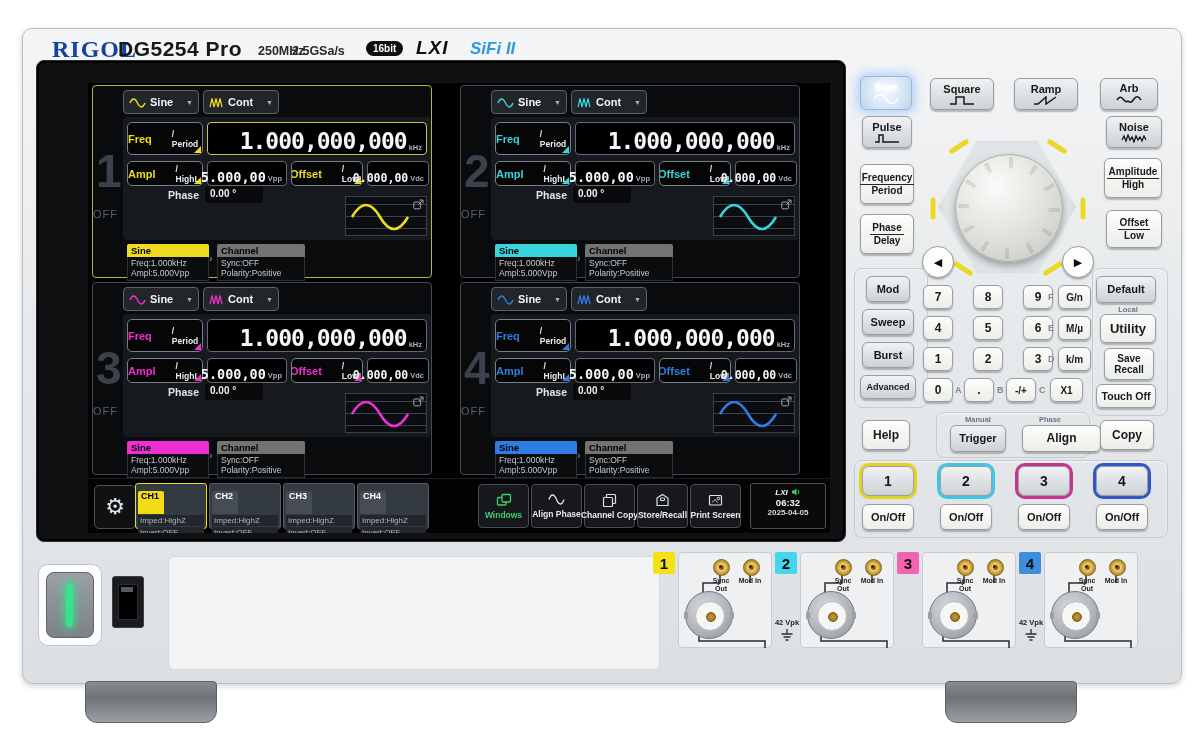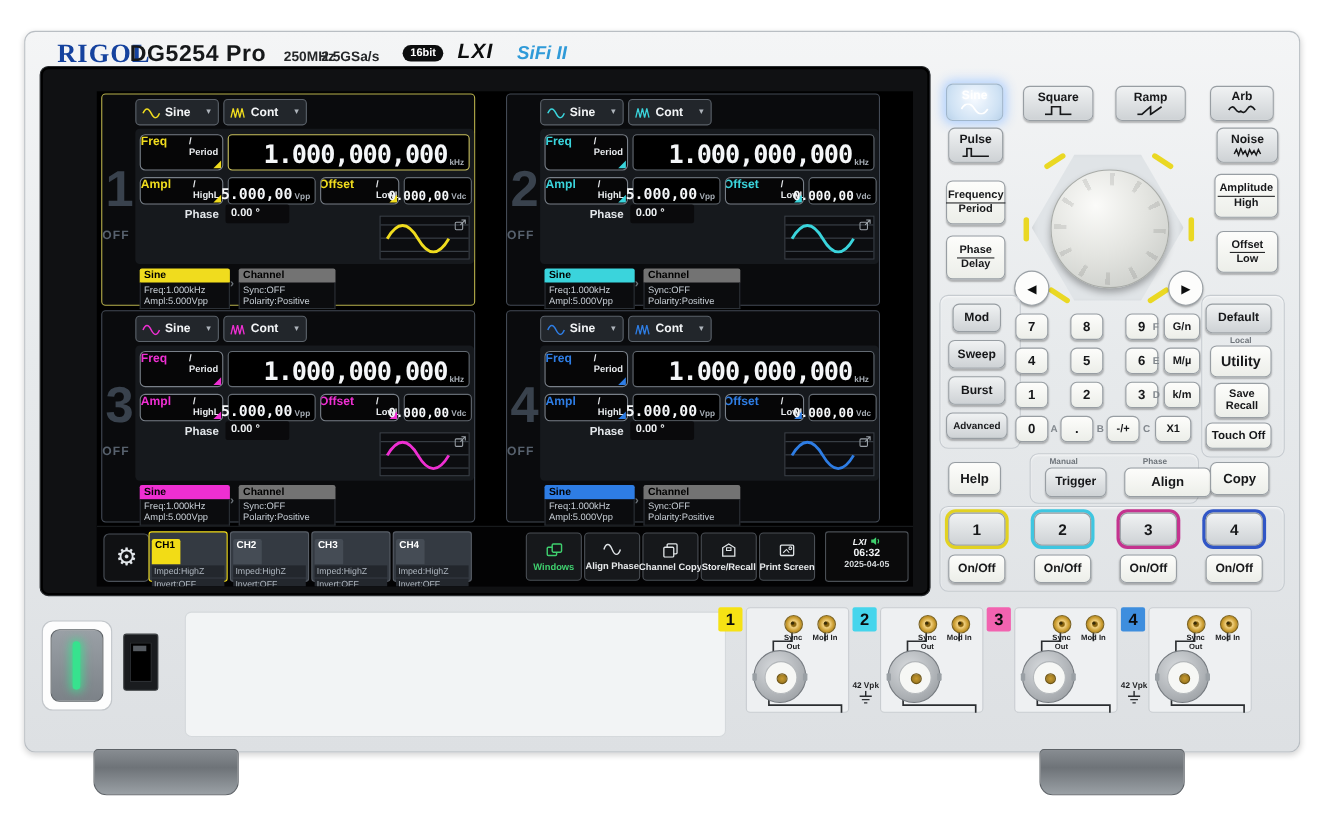--- a/index.html
+++ b/index.html
@@ -21,28 +21,28 @@
   .lxi{position:absolute;left:386px;top:3px;font-size:19px;font-weight:bold;font-style:italic;color:#0c0d0e;letter-spacing:1px;}
   .sifi{position:absolute;left:440px;top:5px;font-size:17px;font-weight:bold;font-style:italic;color:#2f9ad8;}
   
   .bezel{position:absolute;left:36px;top:60px;width:808px;height:480px;background:#101113;border-radius:8px;
     border:1px solid #2a2d30;box-shadow:inset 0 0 0 2px #000;}
   .screen{position:absolute;left:88px;top:83px;width:742px;height:450px;background:#000;overflow:hidden;}
   #quads{position:absolute;left:4px;top:2px;display:grid;grid-template-columns:340px 340px;column-gap:28px;row-gap:4px;}
   .quad{position:relative;width:340px;height:193px;background:#0a0b0d;border:1px solid #434a55;border-radius:4px;box-sizing:border-box;}
   .quad.selected{border-color:#b8b14c;}
   .q-num{position:absolute;left:3px;top:62px;font-size:46px;font-weight:bold;color:#39424d;line-height:1;}
-  .q-off{position:absolute;left:0;top:122px;font-size:11px;font-weight:bold;color:#57616d;letter-spacing:1px;}
+  .q-off{position:absolute;left:0;top:122px;font-size:11px;font-weight:normal;color:#57616d;letter-spacing:1px;}
   .dd{position:absolute;top:4px;height:24px;width:76px;background:#22262b;border:1px solid #5c636b;border-radius:4px;
     display:flex;align-items:center;gap:4px;padding:0 5px;box-sizing:border-box;color:#f2f4f6;font-size:11px;font-weight:bold;}
   .dd1{left:30px;} .dd2{left:110px;}
   .dd .caret{margin-left:auto;font-size:7px;color:#aeb4bb;}
   .content{position:absolute;left:30px;top:31px;width:308px;height:123px;background:#16191d;border-radius:4px;}
   .pbtn{position:absolute;background:#060607;border:1px solid #787f88;border-radius:5px;box-sizing:border-box;
-    display:flex;justify-content:center;gap:20px;overflow:hidden;}
+    display:flex;align-items:center;justify-content:center;gap:20px;overflow:hidden;}
   .pbtn::after{content:"";position:absolute;right:1px;bottom:1px;border-left:7px solid transparent;border-bottom:7px solid var(--acc);}
   .pbtn .acc{color:var(--acc);font-size:11px;font-weight:bold;}
   .pbtn .sub{color:#e8ebee;font-size:8.5px;font-weight:bold;}
   .freq-b{left:4px;top:5px;width:76px;height:33px;}
   .ampl-b{left:4px;top:44px;width:76px;height:25px;}
   .off-b{left:168px;top:44px;width:72px;height:25px;}
   .vdisp{position:absolute;background:#000;border:1px solid #636a72;border-radius:4px;box-sizing:border-box;
     display:flex;align-items:flex-end;justify-content:flex-end;padding:0 4px 1px 2px;}
   .vdisp .digits{font-family:"DejaVu Sans Mono",monospace;font-weight:bold;color:#f4f6f8;line-height:1.05;}
   .vdisp .unit{font-size:7.5px;font-weight:bold;color:#a9b0b8;margin-left:2px;padding-bottom:1px;}
@@ -686,21 +686,21 @@
     <span class="bl" style="font-size:10px">Recall</span>
   </button>
   <button class="kbtn white" style="left:248px;top:322px;width:60px;height:24px">
         <span class="bl" style="font-size:10.5px">Touch Off</span>
       </button>
 
   <button class="kbtn white" style="left:14px;top:358px;width:48px;height:30px">
         <span class="bl" style="font-size:12px">Help</span>
       </button>
   <div class="grp" style="left:88px;top:350px;width:152px;height:44px"></div>
-  <div class="klabel" style="left:91px;top:353px;width:56px">Manual</div>
+  <div class="klabel" style="left:102px;top:353px;width:56px">Manual</div>
   <button class="kbtn" style="left:102px;top:363px;width:56px;height:27px">
         <span class="bl">Trigger</span>
       </button>
   <div class="klabel" style="left:174px;top:353px;width:56px">Phase</div>
   <button class="kbtn white" style="left:174px;top:363px;width:79px;height:27px">
         <span class="bl" style="font-size:12px">Align</span>
       </button>
   <button class="kbtn white" style="left:252px;top:358px;width:54px;height:30px">
         <span class="bl" style="font-size:12px">Copy</span>
       </button>

